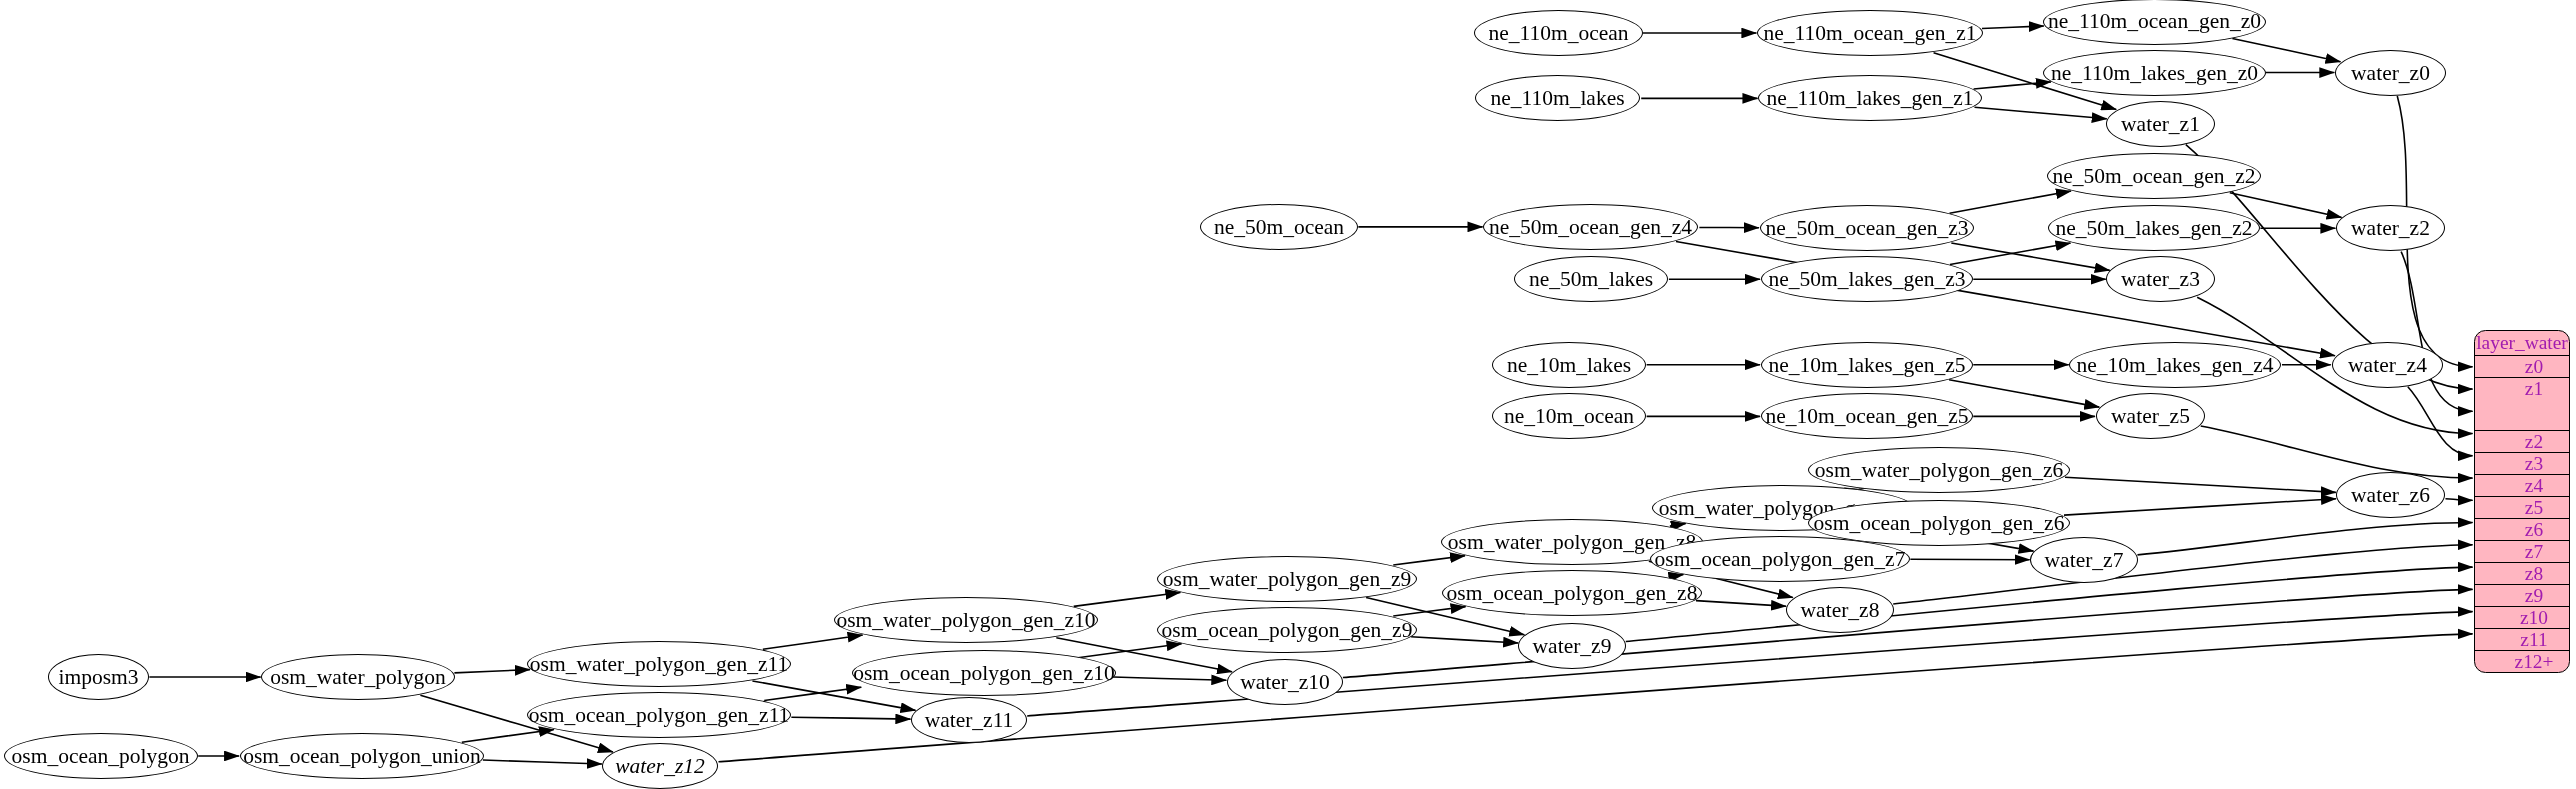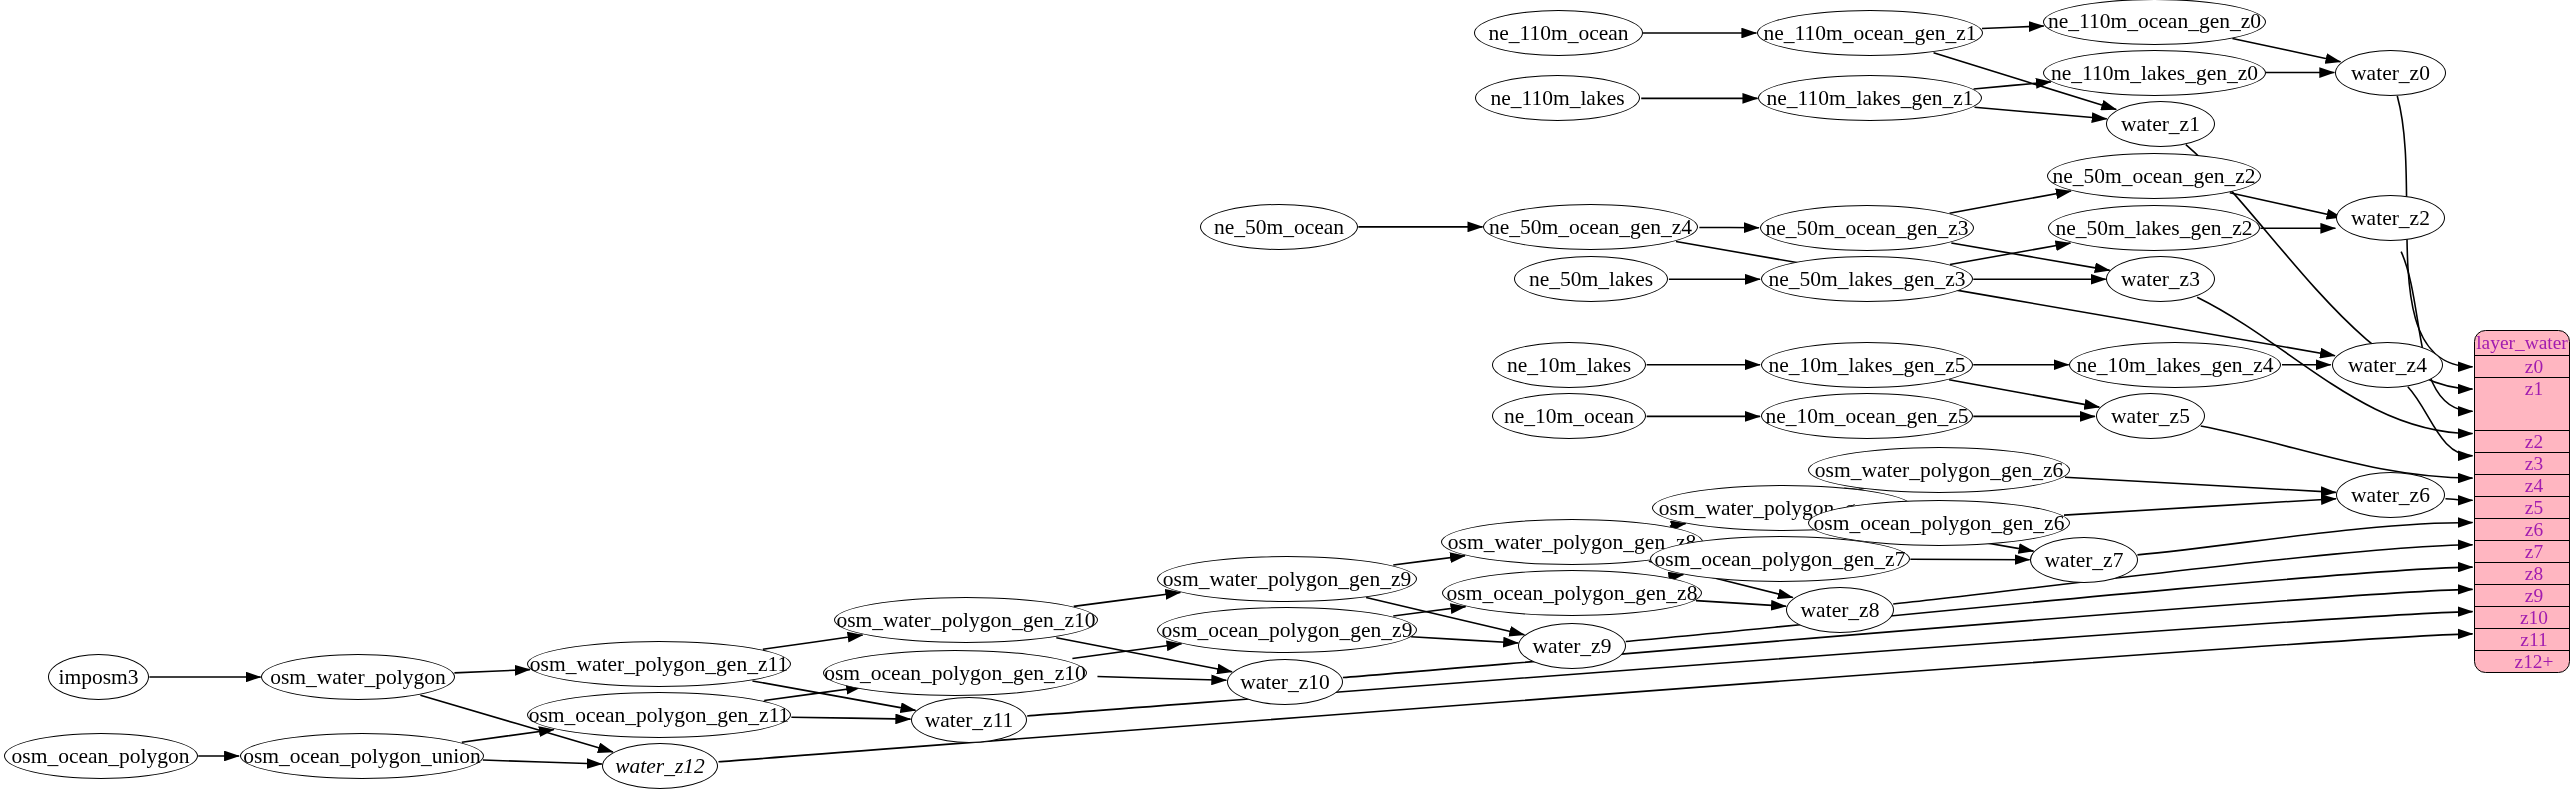--- a/index.html
+++ b/index.html
@@ -140,21 +140,21 @@
       </div>
       <div class="node" style="left: 1514px; top: 256px; width: 154px; height: 46px;">
         <span>ne_50m_lakes</span>
       </div>
       <div class="node" style="left: 1761px; top: 256px; width: 212px; height: 46px;">
         <span>ne_50m_lakes_gen_z3</span>
       </div>
       <div class="node" style="left: 2048px; top: 205px; width: 212px; height: 46px;">
         <span>ne_50m_lakes_gen_z2</span>
       </div>
-      <div class="node" style="left: 2336px; top: 195px; width: 109px; height: 46px;">
+      <div class="node" style="left: 2336px; top: 205px; width: 109px; height: 46px;">
         <span>water_z2</span>
       </div>
       <div class="node" style="left: 2106px; top: 256px; width: 109px; height: 46px;">
         <span>water_z3</span>
       </div>
       <div class="node" style="left: 1492px; top: 342px; width: 154px; height: 46px; font-family: Liberation Serif, serif;">
         <span>ne_10m_lakes</span>
       </div>
       <div class="node" style="left: 1761px; top: 342px; width: 212px; height: 46px;">
         <span>ne_10m_lakes_gen_z5</span>
@@ -209,21 +209,21 @@
       </div>
       <div class="node" style="left: 1157px; top: 607px; width: 260px; height: 46px;">
         <span>osm_ocean_polygon_gen_z9</span>
       </div>
       <div class="node" style="left: 1518px; top: 623px; width: 108px; height: 46px;">
         <span>water_z9</span>
       </div>
       <div class="node" style="left: 527px; top: 641px; width: 264px; height: 46px;">
         <span>osm_water_polygon_gen_z11</span>
       </div>
-      <div class="node" style="left: 823px; top: 650px; width: 264px; height: 46px; justify-content: center;">
+      <div class="node" style="left: 852px; top: 650px; width: 264px; height: 46px; justify-content: center;">
         <span>osm_ocean_polygon_gen_z10</span>
       </div>
       <div class="node" style="left: 1227px; top: 659px; width: 116px; height: 46px;">
         <span>water_z10</span>
       </div>
       <div class="node" style="left: 261px; top: 654px; width: 194px; height: 46px;">
         <span>osm_water_polygon</span>
       </div>
       <div class="node" style="left: 48px; top: 654px; width: 101px; height: 46px;">
         <span>imposm3</span>

